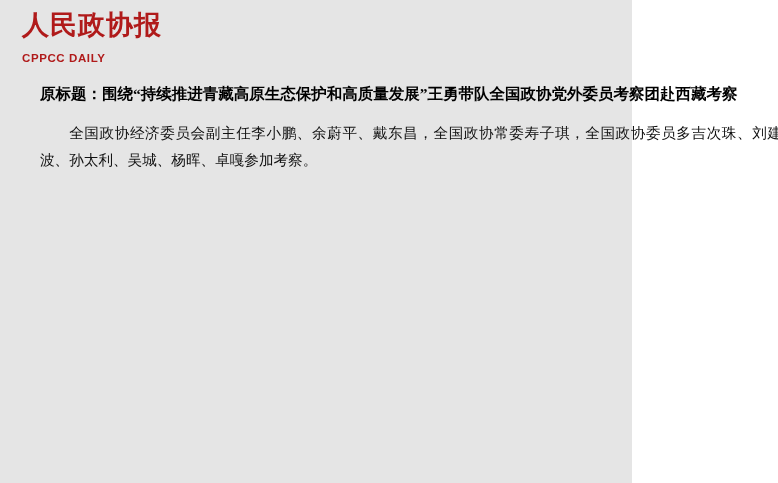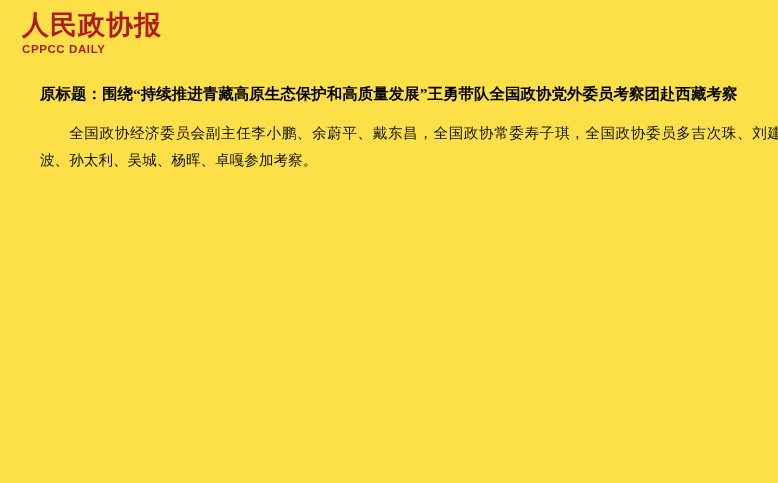--- a/index.html
+++ b/index.html
@@ -9,44 +9,44 @@
   }
   body {
     width: 778px;
     height: 483px;
     overflow: hidden;
     font-family: "Liberation Serif", serif;
     color: #000000;
   }
   #page {
     position: relative;
-    width: 778px;
+    width: 632px;
     height: 483px;
-    background: #fde047;
+    background: #e5e5e5;
   }
 
   
   .masthead {
     position: absolute;
     left: 22px;
     top: 10px;
     width: 150px;
     height: 52px;
   }
   .masthead-cn {
     font-family: "Liberation Serif", serif;
     font-weight: bold;
     font-size: 27px;
     line-height: 30px;
     letter-spacing: 1px;
     color: #b01a1a;
     white-space: nowrap;
   }
   .masthead-en {
-    margin-top: 3px;
+    margin-top: 12px;
     font-family: "Liberation Sans", sans-serif;
     font-weight: bold;
     font-size: 11.5px;
     letter-spacing: 0.6px;
     color: #b01a1a;
     white-space: nowrap;
   }
 
   
   .article {

